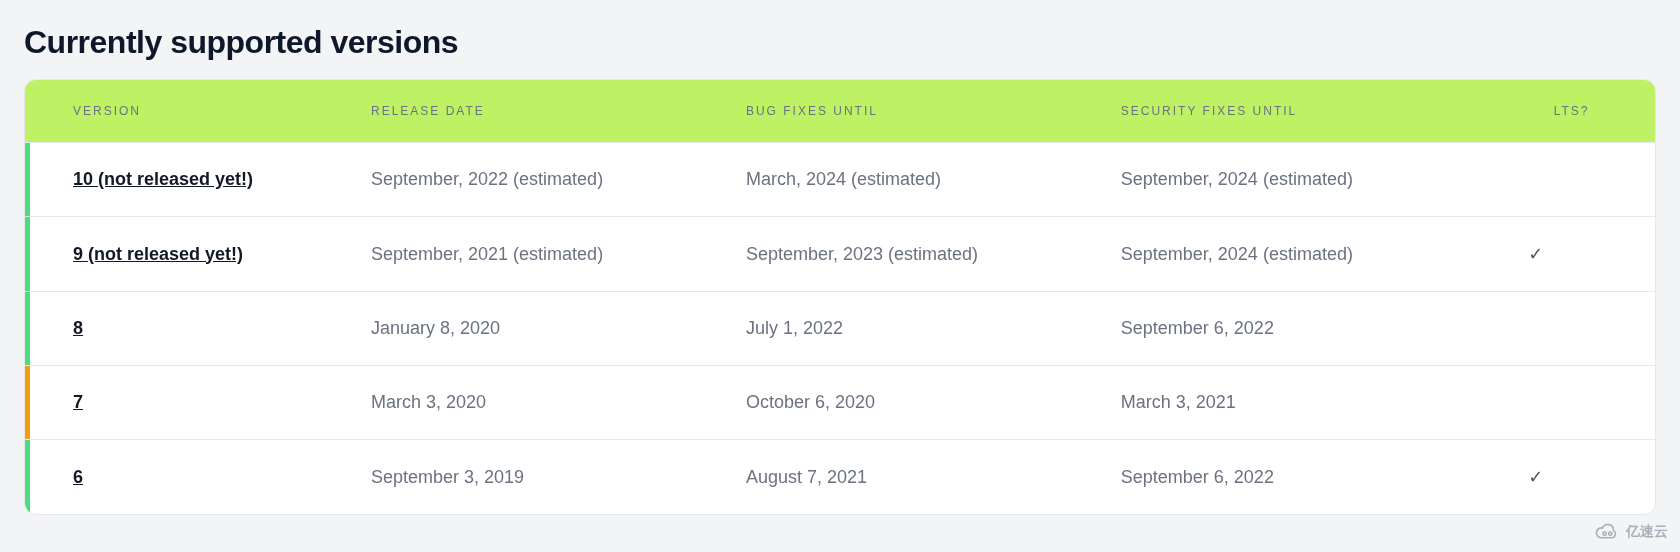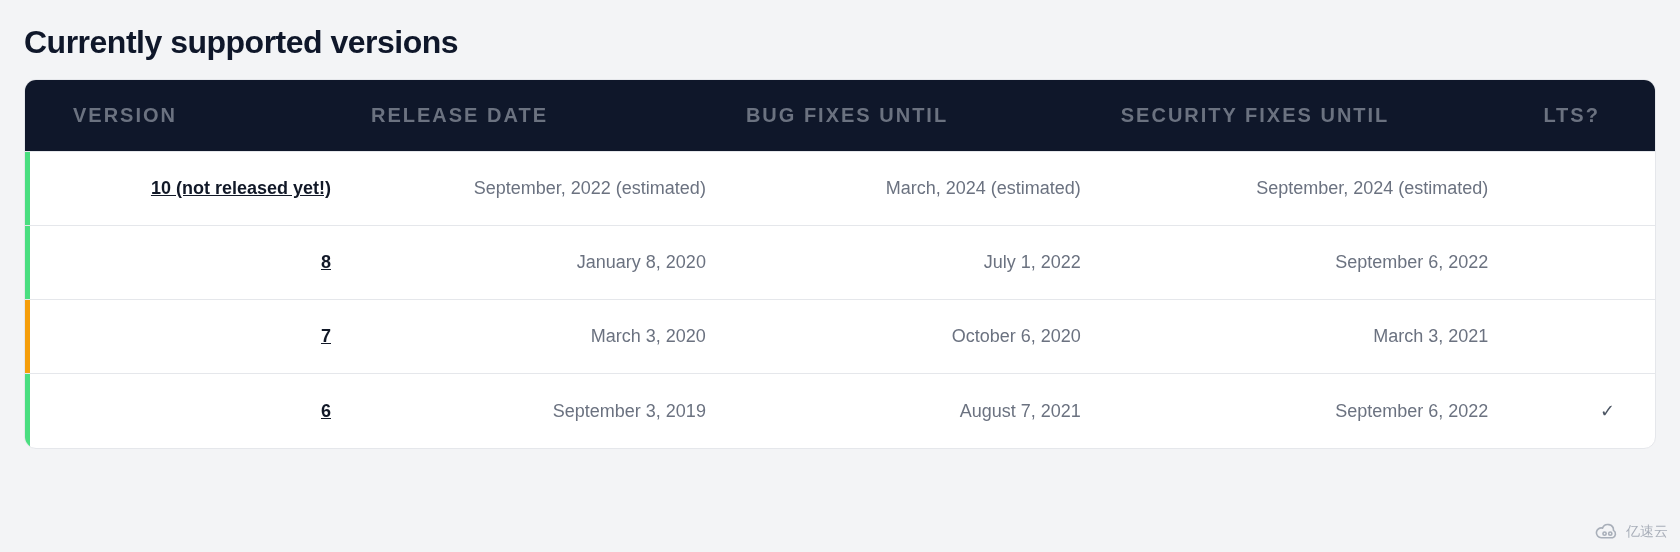--- a/index.html
+++ b/index.html
@@ -29,39 +29,38 @@
       border-radius: 12px;
       border: 1px solid #e5e7eb;
       overflow: hidden;
     }
     table {
       width: 100%;
       border-collapse: collapse;
     }
     thead th {
       text-align: left;
-      font-size: 20px;
-      font-weight: 700;
+      font-size: 12px;
+      font-weight: 400;
       color: #6b7280;
       text-transform: uppercase;
       letter-spacing: 2px;
       padding: 24px 20px 24px 20px;
       border-bottom: 1px solid #e5e7eb;
-      background: #0f172a;
+      background: #bef264;
     }
     thead th:first-child {
       padding-left: 48px;
     }
     thead th:last-child {
       text-align: center;
       padding-right: 40px;
     }
     tbody tr {
       border-bottom: 1px solid #e5e7eb;
-      text-align: right;
     }
     tbody tr:last-child {
       border-bottom: none;
     }
     tbody td {
       padding: 26px 20px;
       font-size: 18px;
       color: #6b7280;
       vertical-align: middle;
     }
@@ -94,21 +93,21 @@
     }
     .watermark {
       position: absolute;
       right: 12px;
       bottom: 10px;
       display: flex;
       align-items: center;
       gap: 6px;
       color: #9ca3af;
       font-size: 14px;
-      font-weight: 400;
+      font-weight: 700;
       opacity: 0.85;
     }
     .wm-icon {
       display: inline-flex;
       width: 26px;
       height: 20px;
     }
     
     .col-version { width: 20%; }
     .col-release { width: 23%; }
@@ -135,20 +134,30 @@
     <tbody>
       <tr>
         <td class="version-cell">
           <span class="stripe green"></span>
           <a class="version-link">10 (not released yet!)</a>
         </td>
         <td>September, 2022 (estimated)</td>
         <td>March, 2024 (estimated)</td>
         <td>September, 2024 (estimated)</td>
         <td></td>
+      </tr>
+      <tr>
+        <td class="version-cell">
+          <span class="stripe green"></span>
+          <a class="version-link">9 (not released yet!)</a>
+        </td>
+        <td>September, 2021 (estimated)</td>
+        <td>September, 2023 (estimated)</td>
+        <td>September, 2024 (estimated)</td>
+        <td><span class="check">✓</span></td>
       </tr>
       <tr>
         <td class="version-cell">
           <span class="stripe green"></span>
           <a class="version-link">8</a>
         </td>
         <td>January 8, 2020</td>
         <td>July 1, 2022</td>
         <td>September 6, 2022</td>
         <td></td>

